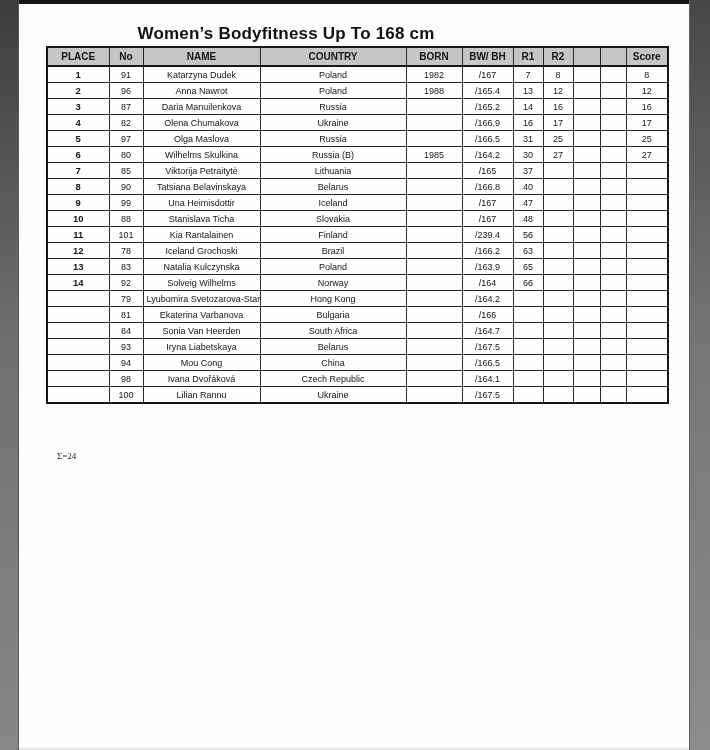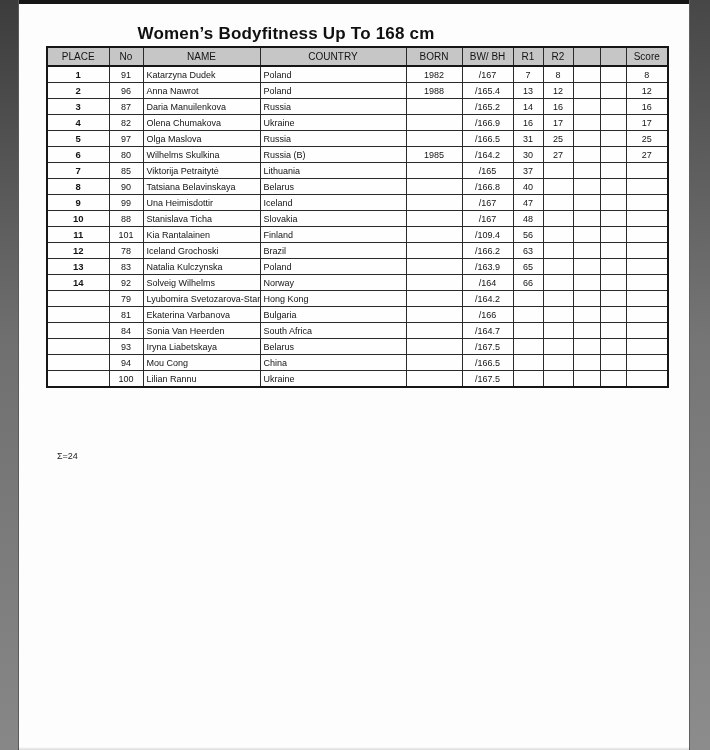--- a/index.html
+++ b/index.html
@@ -49,37 +49,38 @@
   table.results th, table.results td {
     border: 1px solid #2a2a2a;
     padding: 0 3px;
     overflow: hidden;
     white-space: nowrap;
     color: #141414;
   }
   table.results th {
     background: #c6c6c6;
     font-size: 10px;
-    font-weight: normal;
+    font-weight: bold;
     height: 17px;
     text-align: center;
     border-bottom: 2px solid #161616;
   }
   table.results td {
     font-size: 9px;
     height: 15px;
     text-align: center;
     background: #fefefe;
   }
-  table.results td.align-left { text-align: left; }
+  table.results td.align-left { text-align: center; }
   table.results td.bold { font-weight: bold; font-size: 9.5px; }
   .sigma-note {
     position: absolute; left: 57px; top: 451px;
     font-size: 9px;
     color: #1c1c1c;
+    font-family: Liberation Serif, serif;
   }
 </style>
 </head>
 <body>
 
 <div class="top-band"></div>
 <div class="left-bar"></div>
 <div class="right-bar"></div>
 <div class="bottom-fade"></div>
 
@@ -244,21 +245,21 @@
         <td></td>
         <td></td>
         <td></td>
       </tr>
       <tr>
         <td class="bold">11</td>
         <td>101</td>
         <td class="align-left">Kia Rantalainen</td>
         <td class="align-left">Finland</td>
         <td></td>
-        <td>/109.4</td>
+        <td>/239.4</td>
         <td>56</td>
         <td></td>
         <td></td>
         <td></td>
         <td></td>
       </tr>
       <tr>
         <td class="bold">12</td>
         <td>78</td>
         <td class="align-left">Iceland Grochoski</td>
@@ -357,20 +358,33 @@
         <td></td>
         <td>/166.5</td>
         <td></td>
         <td></td>
         <td></td>
         <td></td>
         <td></td>
       </tr>
       <tr>
         <td class="bold"></td>
+        <td>98</td>
+        <td class="align-left">Ivana Dvořáková</td>
+        <td class="align-left">Czech Republic</td>
+        <td></td>
+        <td>/164.1</td>
+        <td></td>
+        <td></td>
+        <td></td>
+        <td></td>
+        <td></td>
+      </tr>
+      <tr>
+        <td class="bold"></td>
         <td>100</td>
         <td class="align-left">Lilian Rannu</td>
         <td class="align-left">Ukraine</td>
         <td></td>
         <td>/167.5</td>
         <td></td>
         <td></td>
         <td></td>
         <td></td>
         <td></td>

